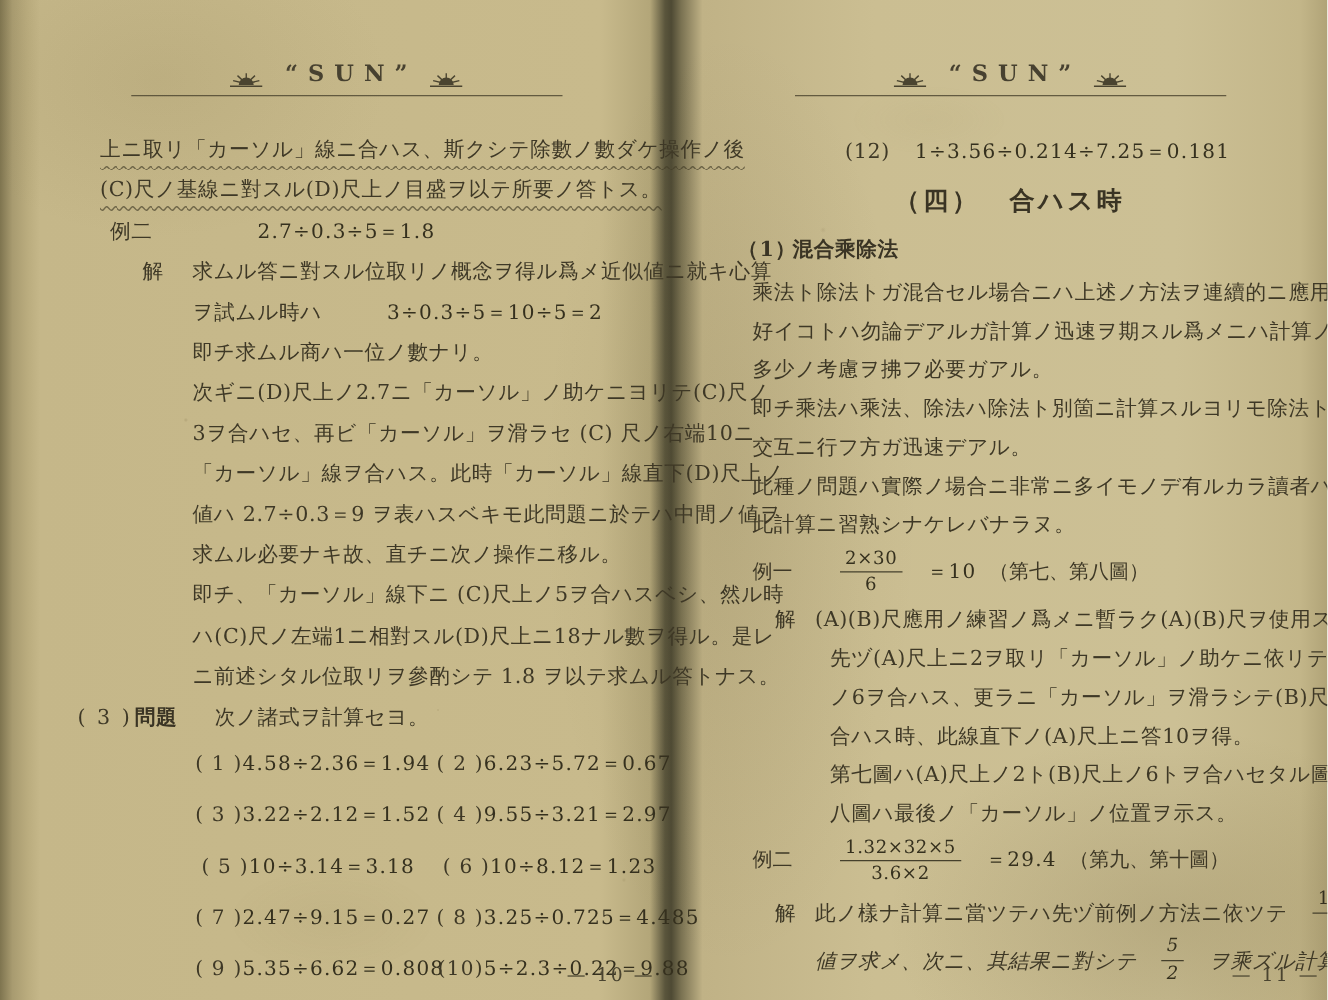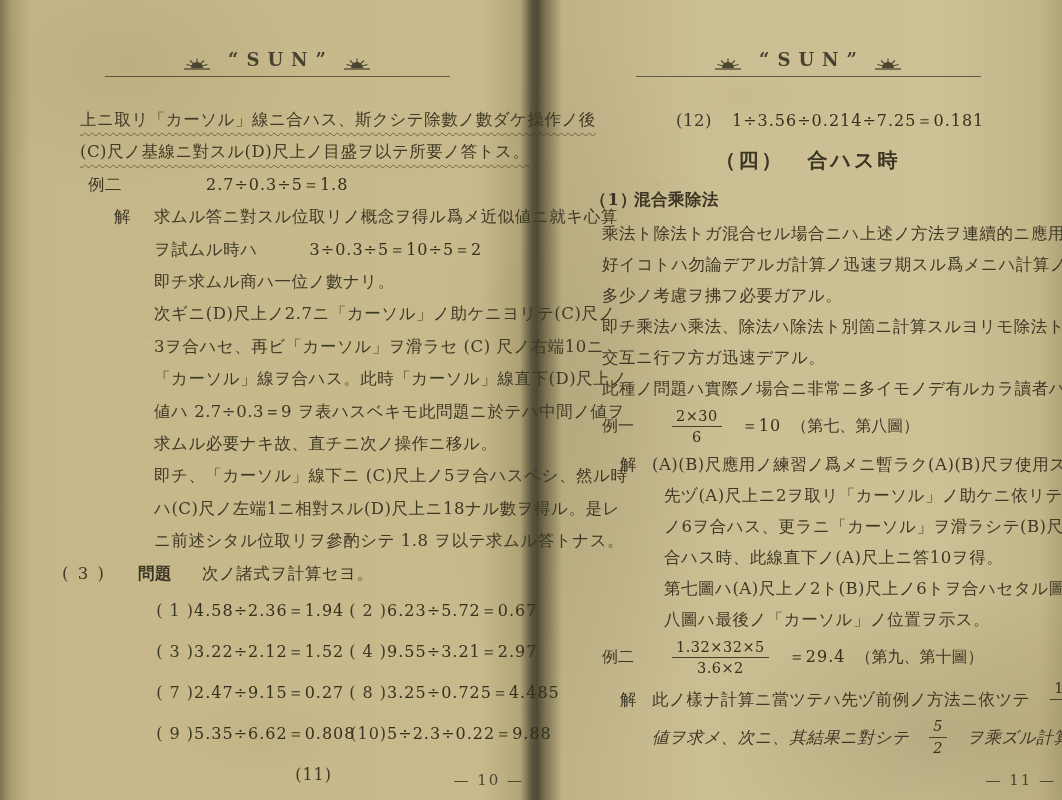--- a/index.html
+++ b/index.html
@@ -64,21 +64,21 @@
   .bold { font-weight:bold; color:#3a3424; }
 
   
   .l-ex { margin-left:8px; }
   .l-ex .ex-label { display:inline-block; width:118px; }
   .l-sol .sol-label { display:inline-block; width:40px; margin-left:34px; }
   .l-solc { margin-left:74px; }
   .mid-formula { margin-left:52px; }
   .l-probhead { margin-left:-18px; }
   .l-probhead .ph-no { letter-spacing:2px; }
-  .l-probhead .ph-label { margin-left:32px; }
+  .l-probhead .ph-label { margin-left:2px; }
   .l-probhead .ph-text { margin-left:30px; }
 
   .prob-row { margin-left:64px; height:41px; line-height:41px; font-size:16px; white-space:nowrap; }
   .prob { display:inline-block; width:188px;text-align:right; }
   .prob .pno { display:inline-block; width:50px; letter-spacing:1px; }
 
   
   .r-p12 { margin-left:42px; margin-top:6px; }
   .r-p12 .pno { display:inline-block; width:56px;margin-left:44px; }
   .r-section { text-align:center; font-size:20px; font-weight:bold; letter-spacing:3px;
@@ -173,20 +173,24 @@
 
       <div class="prob-row">
         <span class="prob"><span class="pno">( 1 )</span><span class="formula">4.58÷2.36＝1.94</span></span>
         <span class="prob"><span class="pno">( 2 )</span><span class="formula">6.23÷5.72＝0.67</span></span>
       </div>
       <div class="prob-row">
         <span class="prob"><span class="pno">( 3 )</span><span class="formula">3.22÷2.12＝1.52</span></span>
         <span class="prob"><span class="pno">( 4 )</span><span class="formula">9.55÷3.21＝2.97</span></span>
       </div>
       <div class="prob-row">
+        <span class="prob"><span class="pno">( 5 )</span><span class="formula">10÷3.14＝3.18</span></span>
+        <span class="prob"><span class="pno">( 6 )</span><span class="formula">10÷8.12＝1.23</span></span>
+      </div>
+      <div class="prob-row">
         <span class="prob"><span class="pno">( 7 )</span><span class="formula">2.47÷9.15＝0.27</span></span>
         <span class="prob"><span class="pno">( 8 )</span><span class="formula">3.25÷0.725＝4.485</span></span>
       </div>
       <div class="prob-row">
         <span class="prob"><span class="pno">( 9 )</span><span class="formula">5.35÷6.62＝0.808</span></span>
         <span class="prob"><span class="pno">(10)</span><span class="formula">5÷2.3÷0.22＝9.88</span></span>
       </div>
       <div class="prob-row">
         <span class="prob"><span class="pno">(11)</span></span>
       </div>
@@ -236,20 +240,21 @@
       <div class="ln r-sub">
         <span class="sub-no">（1）</span><span>混合乘除法</span>
       </div>
 
       <div class="ln r-para">乘法ト除法トガ混合セル場合ニハ上述ノ方法ヲ連續的ニ應用スレバ</div>
       <div class="ln r-para">好イコトハ勿論デアルガ計算ノ迅速ヲ期スル爲メニハ計算ノ順序ニ</div>
       <div class="ln r-para">多少ノ考慮ヲ拂フ必要ガアル。</div>
       <div class="ln r-para">即チ乘法ハ乘法、除法ハ除法ト別箇ニ計算スルヨリモ除法ト乘法ヲ</div>
       <div class="ln r-para">交互ニ行フ方ガ迅速デアル。</div>
       <div class="ln r-para">此種ノ問題ハ實際ノ場合ニ非常ニ多イモノデ有ルカラ讀者ハ充分ニ</div>
+      <div class="ln r-para">此計算ニ習熟シナケレバナラヌ。</div>
 
       <div class="ex-row">
         <span class="ex-label">例一</span>
         <span class="frac">
           <span class="num">2×30</span>
           <span class="den">6</span>
         </span>
         <span class="ex-result">＝10</span>
         <span class="figs">（第七、第八圖）</span>
       </div>

